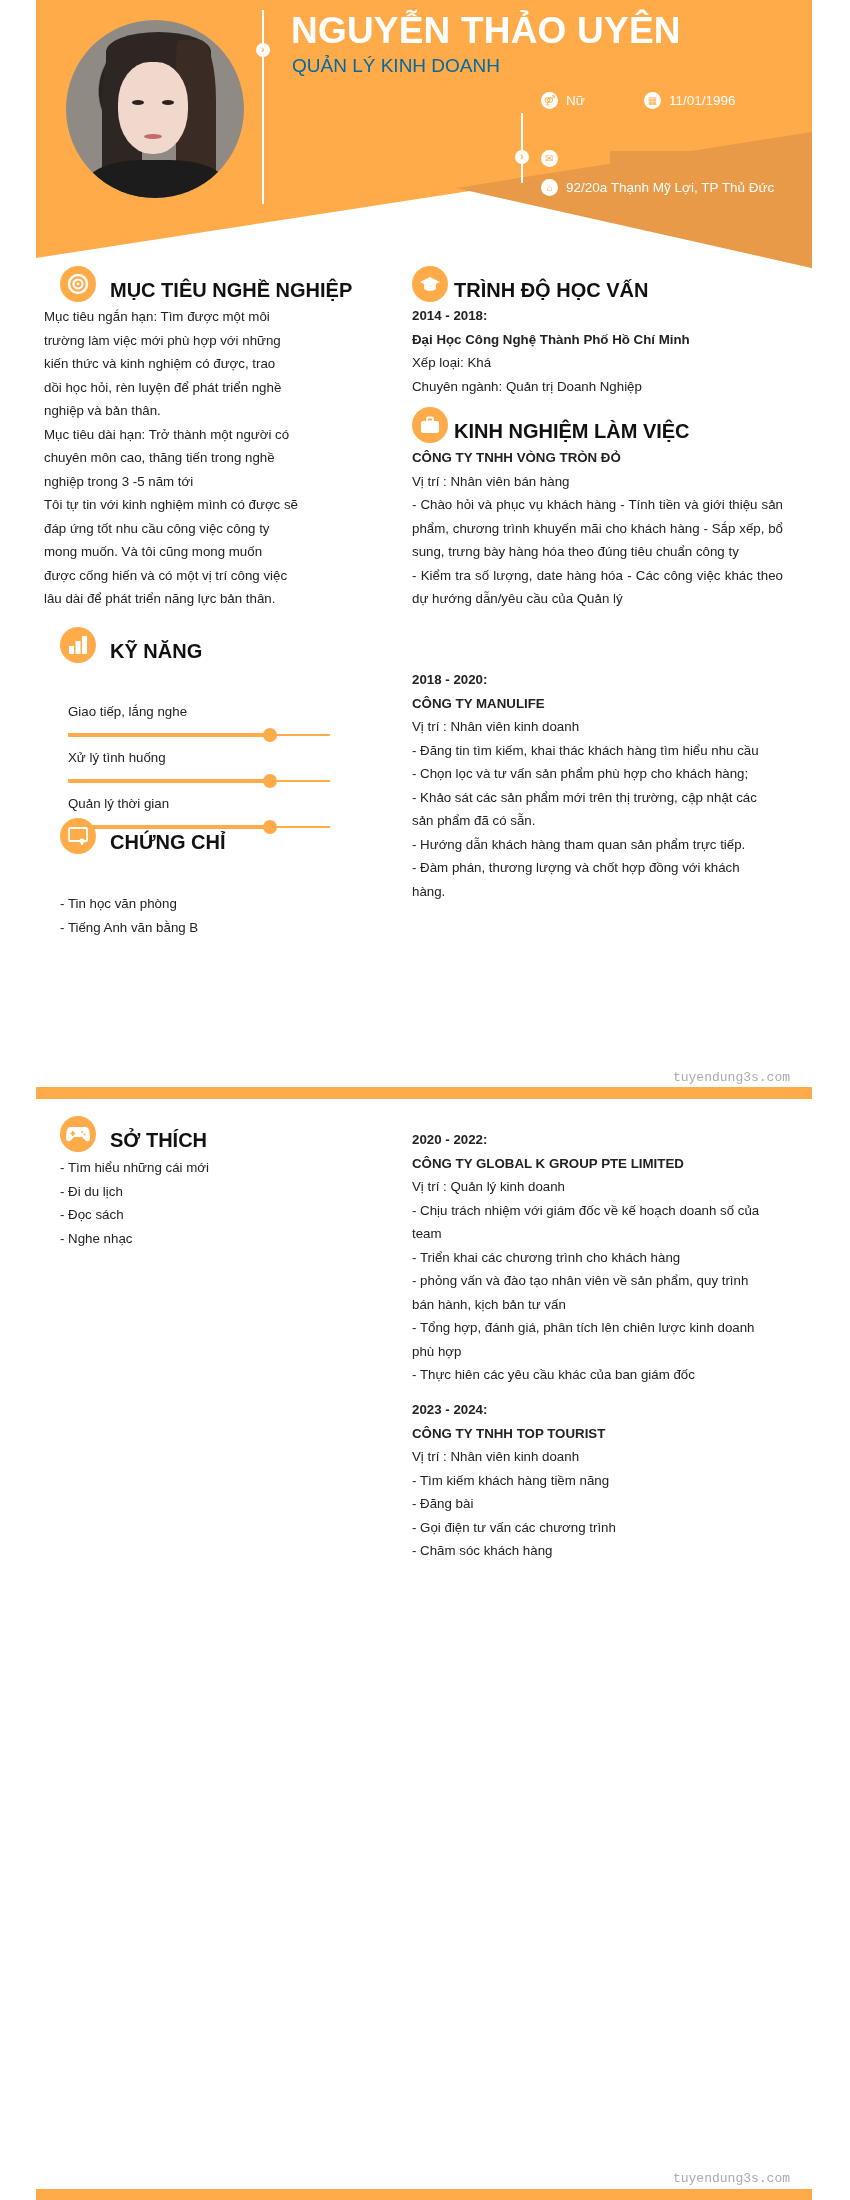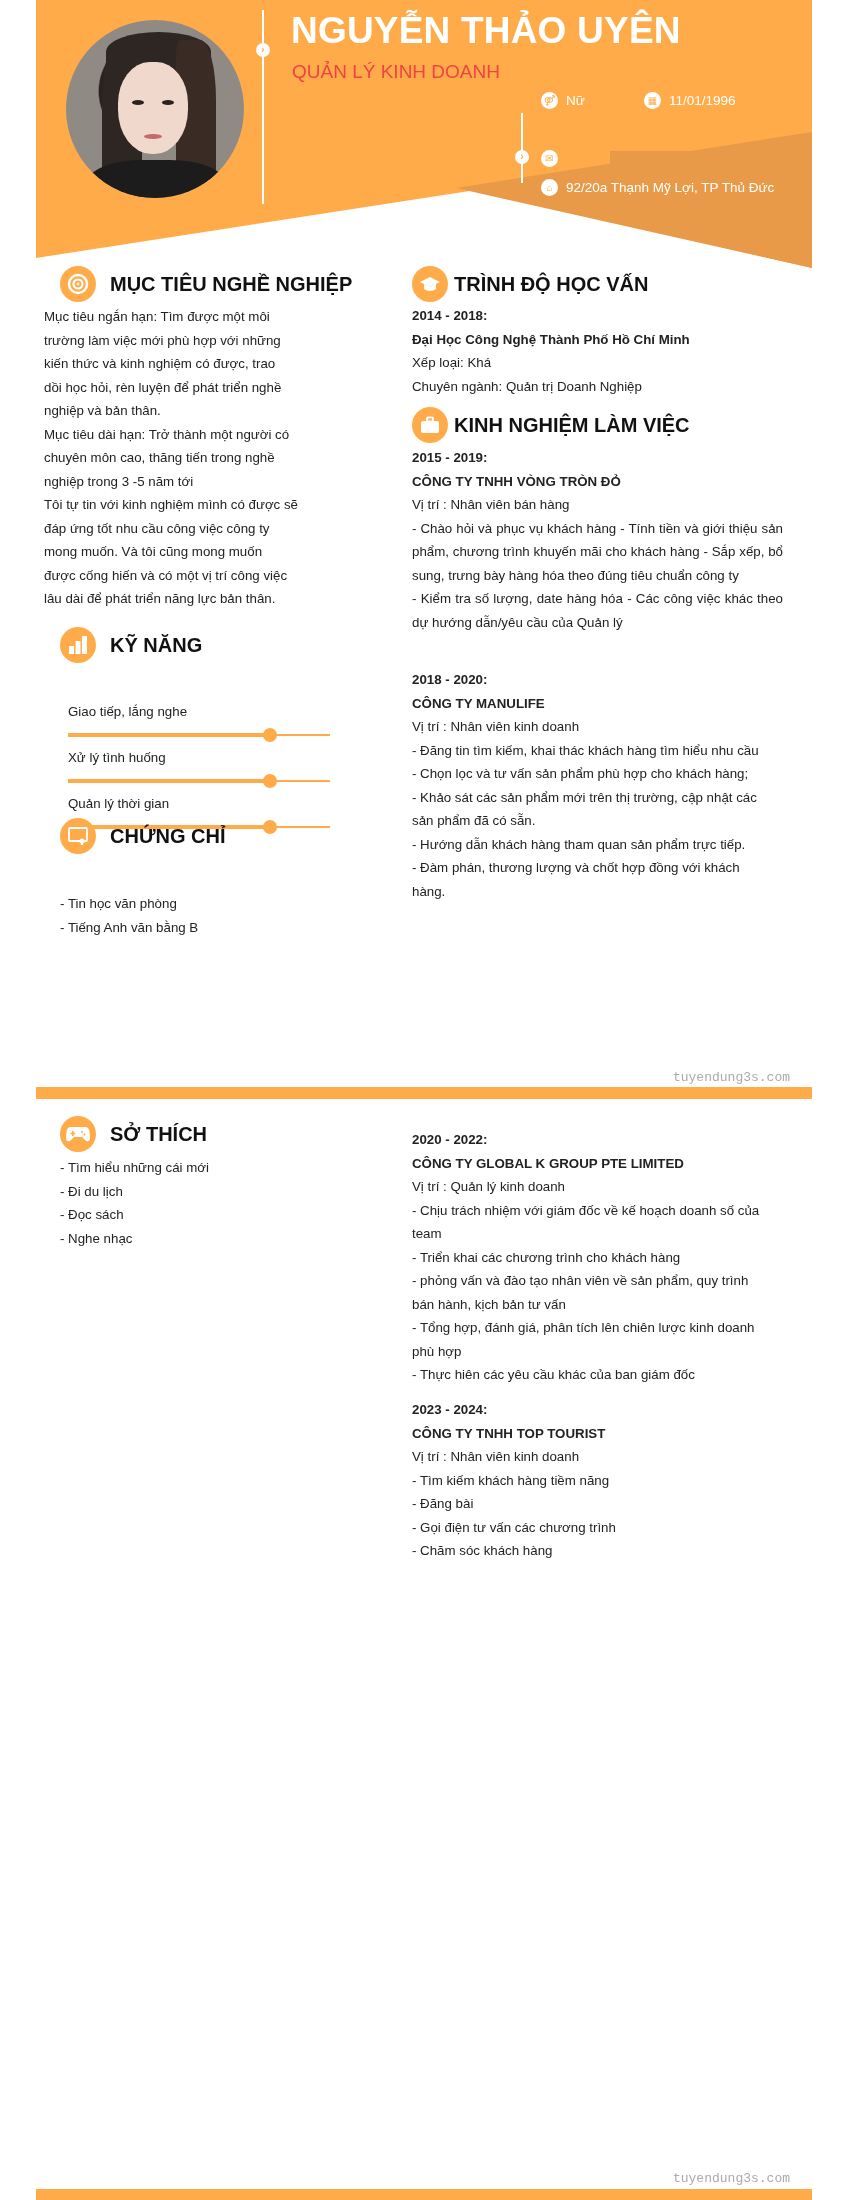--- a/index.html
+++ b/index.html
@@ -20,28 +20,28 @@
   .avatar .hairR { position:absolute; left:110px; top:20px; width:40px; height:150px; border-radius:10% 40% 0 0; background:#3a2b25; }
   .avatar .hairTop { position:absolute; left:40px; top:12px; width:105px; height:40px; border-radius:50% 50% 20% 20%; background:#2d2623; }
   .avatar .shirt { position:absolute; left:20px; top:140px; width:140px; height:60px; border-radius:40% 40% 0 0; background:#1c1c1c; }
   .avatar .eye { position:absolute; top:80px; width:12px; height:5px; border-radius:50%; background:#2b2220; }
   .avatar .lip { position:absolute; left:78px; top:114px; width:18px; height:5px; border-radius:50%; background:#c46a6a; }
 
   .vline { position: absolute; background: #fff; width: 2px; }
   .chev { position: absolute; width: 14px; height: 14px; border-radius: 50%; background: #fff; color: #ffab4a; font-size: 10px; line-height: 14px; text-align: center; font-weight: bold; }
 
   .name { position: absolute; left: 255px; top: 10px; font-size: 37px; font-weight: bold; color: #fff; letter-spacing: 0.2px; text-align: center; }
-  .jobtitle { position: absolute; left: 256px; top: 61px; font-size: 19px; color: #ef4444; }
+  .jobtitle { position: absolute; left: 256px; top: 55px; font-size: 19px; color: #0369a1; }
 
   .info { position: absolute; display: flex; align-items: center; color: #fff; font-size: 13.5px; }
   .info .ic { width: 17px; height: 17px; border-radius: 50%; background: #fff; color: #ffab4a; display: inline-flex; align-items: center; justify-content: center; font-size: 10px; margin-right: 8px; }
   .redact { position: absolute; left: 574px; top: 151px; width: 158px; height: 14px; background: #e89a48; }
 
   
-  .sec-title { position: absolute; display: flex; align-items: center; }
+  .sec-title { position: absolute; display: flex; align-items: flex-end; }
   .sec-title .circ { width: 36px; height: 36px; border-radius: 50%; background: #ffab4a; display: flex; align-items: center; justify-content: center; margin-right: 14px; }
   .sec-title h2 { font-size: 20px; font-weight: bold; color: #111; white-space: nowrap; }
 
   .para { position: absolute; font-size: 13.3px; line-height: 23.5px; color: #222; }
   .para p { margin: 0; }
   .b { font-weight: bold; }
   .justify { text-align: justify; }
 
   .skill { position: absolute; left: 32px; width: 262px; }
   .skill .lbl { font-size: 13.3px; color: #222; height: 20px; margin-top: 36px; }
@@ -204,21 +204,20 @@
     <div class="circ" style="margin-right:6px;">
       <svg width="20" height="18" viewBox="0 0 20 18">
           <rect x="1" y="5" width="18" height="12" rx="2" fill="#fff"></rect>
           <rect x="7" y="1.5" width="6" height="4" rx="1" fill="none" stroke="#fff" stroke-width="1.8"></rect>
         </svg>
     </div>
     <h2>KINH NGHIỆM LÀM VIỆC</h2>
   </div>
 
   <div class="para justify" style="left:376px; top:446px; width:371px;">
-    <p class="b">2015 - 2019:</p>
     <p class="b">CÔNG TY TNHH VÒNG TRÒN ĐỎ</p>
     <p>Vị trí : Nhân viên bán hàng</p>
     <p>- Chào hỏi và phục vụ khách hàng - Tính tiền và giới thiệu sản phẩm, chương trình khuyến mãi cho khách hàng - Sắp xếp, bổ sung, trưng bày hàng hóa theo đúng tiêu chuẩn công ty</p>
     <p>- Kiểm tra số lượng, date hàng hóa - Các công việc khác theo dự hướng dẫn/yêu cầu của Quản lý</p>
   </div>
 
   <div class="para" style="left:376px; top:668px; width:360px;">
     <p class="b">2018 - 2020:</p>
     <p class="b">CÔNG TY MANULIFE</p>
     <p>Vị trí : Nhân viên kinh doanh</p>

